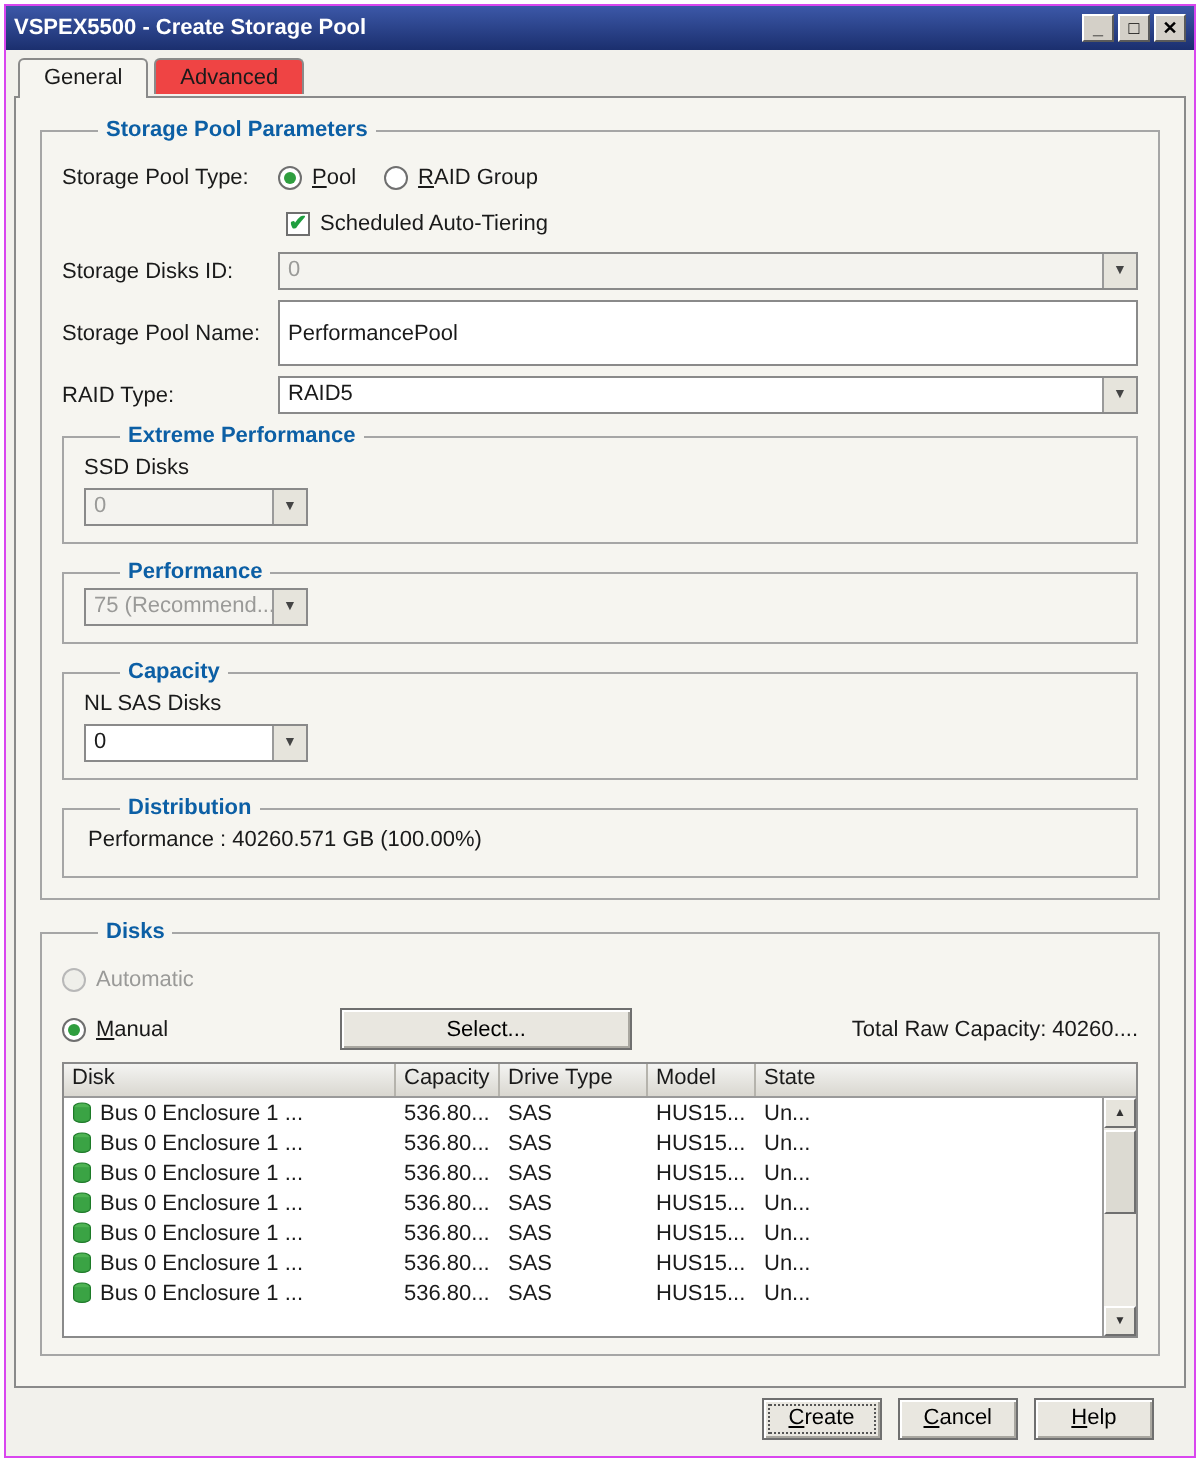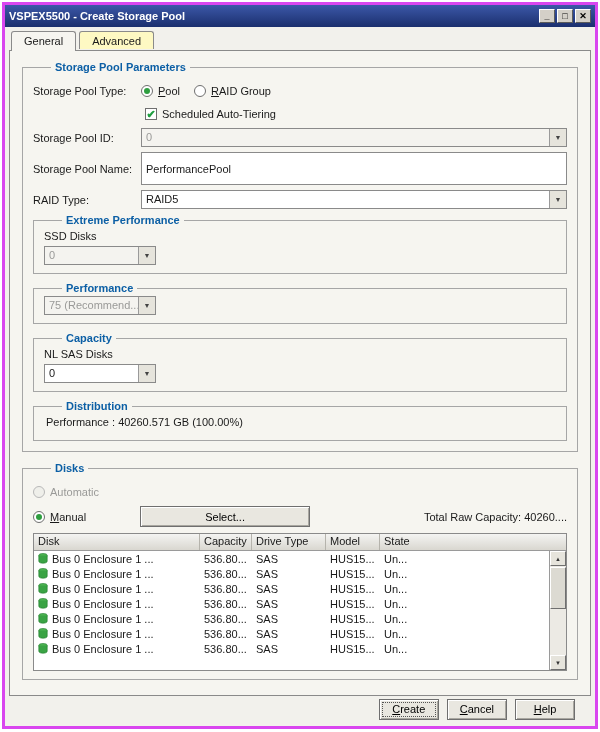--- a/index.html
+++ b/index.html
@@ -7,21 +7,21 @@
   body {
     font-family: "Liberation Sans", sans-serif;
     font-size: 11px;
     color: #1a1a1a;
     background: #ffffff;
     padding: 2px;
     overflow: hidden;
   }
   .dialog {
     width: 596px; height: 727px;
-    border: 3px solid #d946ef;
+    border: 1px solid #d946ef;
     background: #f2f1ec;
     display: flex; flex-direction: column;
   }
   
   .titlebar {
     height: 22px; flex: 0 0 22px;
     background: linear-gradient(180deg, #3c58a8, #1b2f6e);
     color: #fff; font-weight: bold;
     display: flex; align-items: center;
     padding: 0 4px;
@@ -34,21 +34,21 @@
     color: #000; font-size: 9px; line-height: 1; font-weight: bold;
     display: flex; align-items: center; justify-content: center;
     cursor: default;
   }
   
   .tabs { flex: 0 0 22px; display: flex; align-items: center; padding: 3px 0 0 6px; }
   .tab {
     padding: 3px 12px 2px;
     border: 1px solid #8a8a8a; border-bottom: none;
     border-radius: 3px 3px 0 0;
-    background: #fef9c3; margin-right: 3px;
+    background: #ef4444; margin-right: 3px;
     position: relative; cursor: default;
   }
   .tab.active { background: #f6f5f0; padding-bottom: 4px; top: 1px; z-index: 3; }
   .tab-panel {
     flex: 0 0 646px;
     margin: 0 4px;
     border: 1px solid #8a8a8a;
     background: #f6f5f0;
     padding: 10px 12px 8px;
     position: relative; z-index: 2;
@@ -116,21 +116,21 @@
   .btn {
     background: #e9e7e0;
     border: 1px solid #6f6f6f;
     box-shadow: inset 1px 1px 0 #ffffff, inset -1px -1px 0 #a9a7a0;
     height: 21px; min-width: 60px;
     padding: 2px 12px;
     display: inline-flex; align-items: center; justify-content: center;
     font-size: 11px; cursor: default;
   }
   .btn.focused { outline: 1px dotted #555; outline-offset: -4px; }
-  .select-btn { width: 170px; margin-left: 40px; }
+  .select-btn { width: 146px; margin-left: 72px; }
   
   .disk-table {
     margin-top: 6px;
     border: 1px solid #8a8a8a;
     background: #fff;
     height: 138px;
     display: flex; flex-direction: column;
   }
   .thead {
     display: flex; flex: 0 0 17px;
@@ -220,21 +220,21 @@
       </div>
 
       <div class="frow indent">
         <span class="check-opt">
           <span class="checkbox">✔</span>
           <span>Scheduled Auto-Tiering</span>
         </span>
       </div>
 
       <div class="frow">
-        <span class="flabel">Storage Pool ID:</span>
+        <span class="flabel">Storage Disks ID:</span>
         <span class="combo disabled">
           <span class="val">0</span>
           <span class="arrow-btn">▼</span>
         </span>
       </div>
 
       <div class="frow">
         <span class="flabel">Storage Pool Name:</span>
         <span class="textfield">PerformancePool</span>
       </div>

